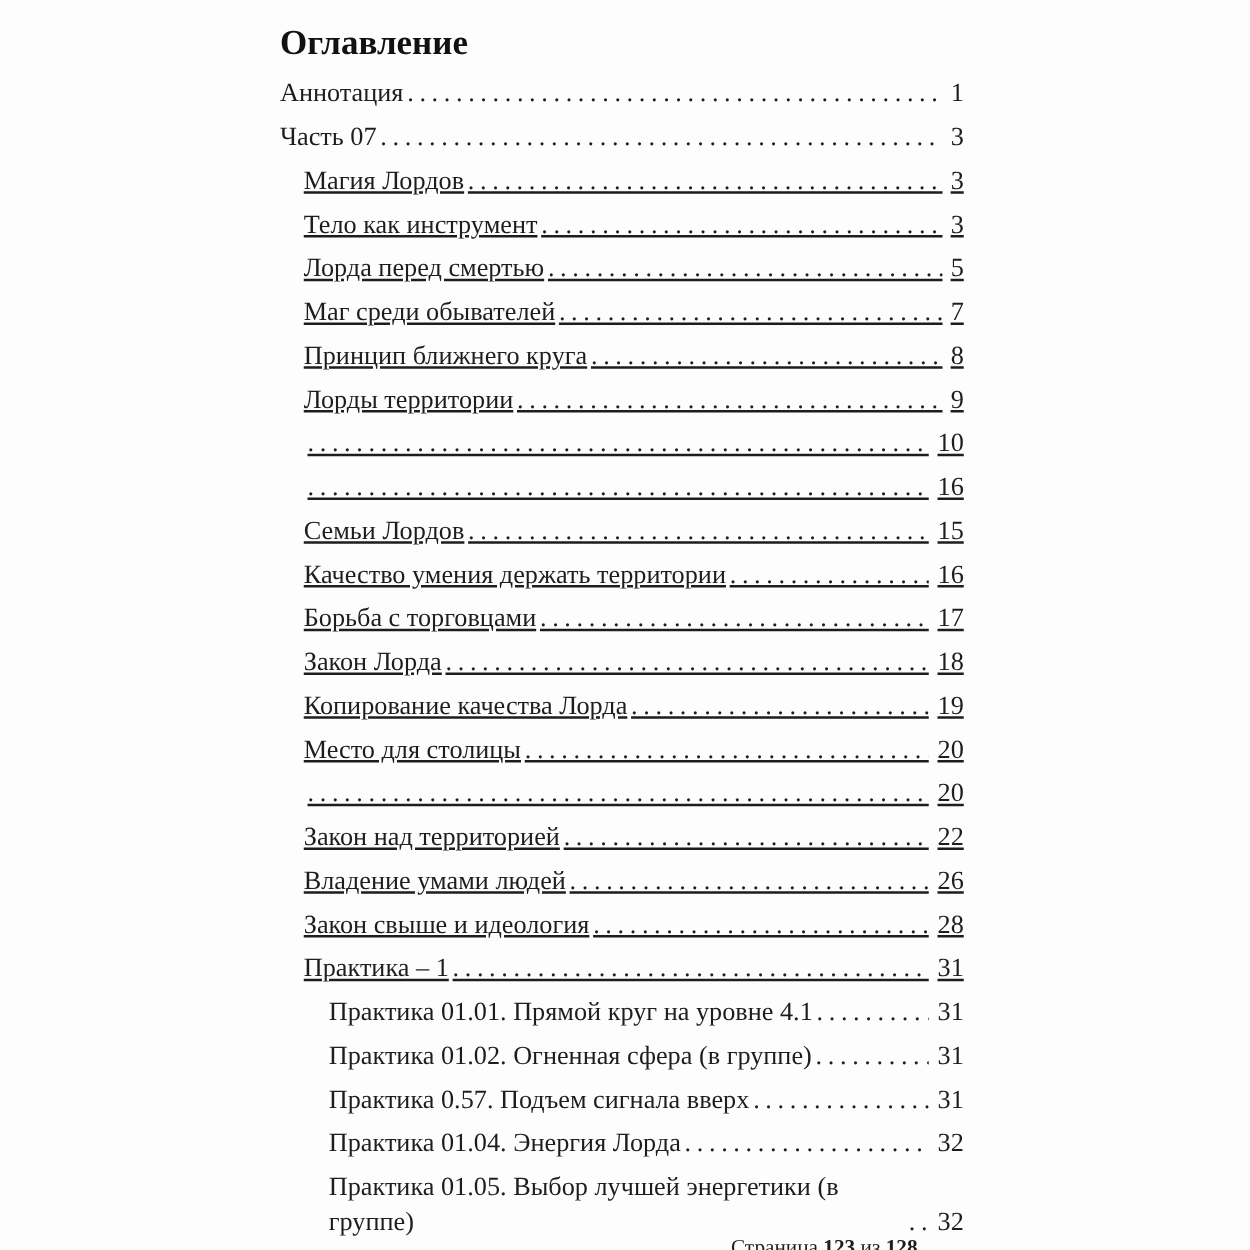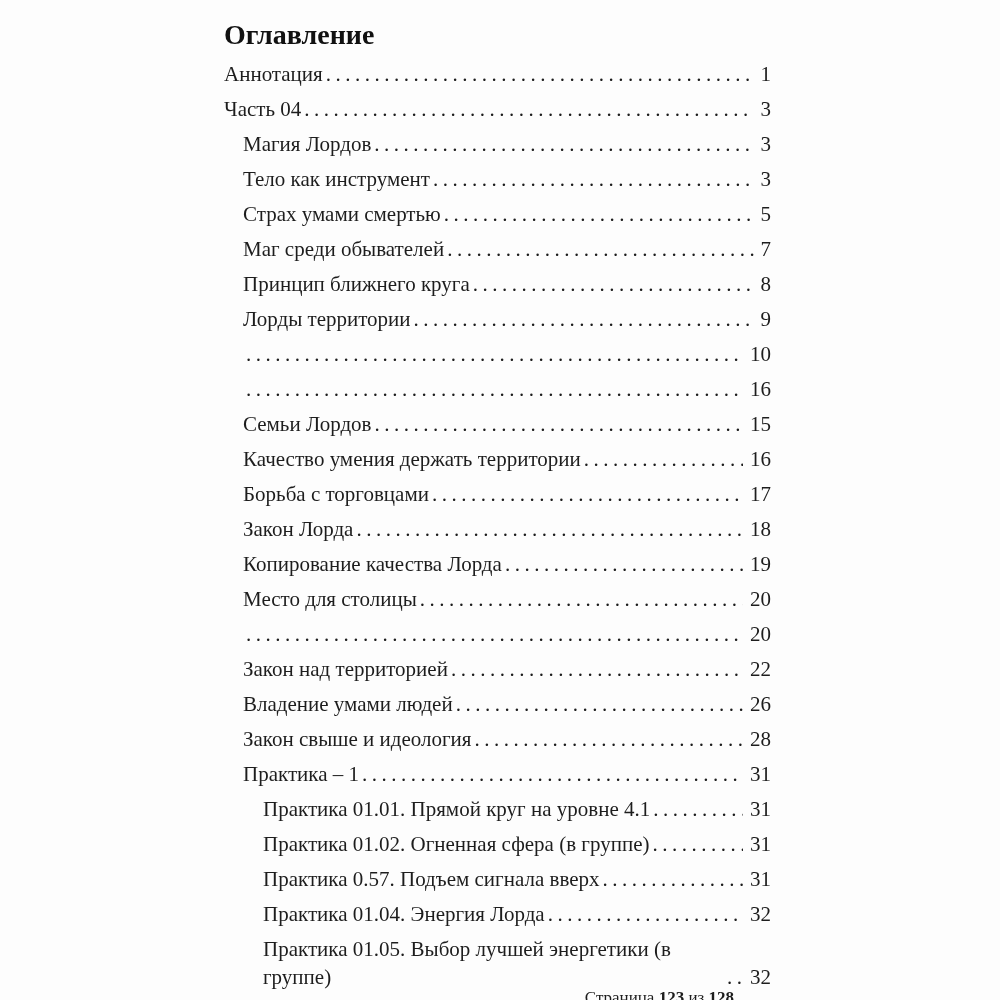--- a/index.html
+++ b/index.html
@@ -33,21 +33,21 @@
   }
   .toc-list { width: 100%; }
   .toc-entry {
     display: flex;
     align-items: flex-end;
     font-size: 21px;
     line-height: 28px;
     margin-bottom: 7px;
   }
   .toc-entry.level-0 { padding-left: 0; }
-  .toc-entry.level-1 { padding-left: 19px; }
+  .toc-entry.level-1 { padding-left: 19px; text-decoration: underline; }
   .toc-entry.level-2 { padding-left: 39px; }
   .toc-title {
     flex: 0 1 auto;
     white-space: normal;
   }
   .toc-dots {
     flex: 1 1 16px;
     min-width: 16px;
     overflow: hidden;
     padding-left: 3px;
@@ -80,36 +80,36 @@
   <div class="content">
     <h1 class="heading">Оглавление</h1>
     <div class="toc-list">
 
     <div class="toc-entry level-0">
           <span class="toc-title">Аннотация</span>
           <span class="toc-dots"></span>
           <span class="toc-page">1</span>
         </div>
         <div class="toc-entry level-0">
-          <span class="toc-title">Часть 04</span>
+          <span class="toc-title">Часть 07</span>
           <span class="toc-dots"></span>
           <span class="toc-page">3</span>
         </div>
         <div class="toc-entry level-1">
           <span class="toc-title">Магия Лордов</span>
           <span class="toc-dots"></span>
           <span class="toc-page">3</span>
         </div>
         <div class="toc-entry level-1">
           <span class="toc-title">Тело как инструмент</span>
           <span class="toc-dots"></span>
           <span class="toc-page">3</span>
         </div>
         <div class="toc-entry level-1">
-          <span class="toc-title">Страх умами смертью</span>
+          <span class="toc-title">Лорда перед смертью</span>
           <span class="toc-dots"></span>
           <span class="toc-page">5</span>
         </div>
         <div class="toc-entry level-1">
           <span class="toc-title">Маг среди обывателей</span>
           <span class="toc-dots"></span>
           <span class="toc-page">7</span>
         </div>
         <div class="toc-entry level-1">
           <span class="toc-title">Принцип ближнего круга</span>

